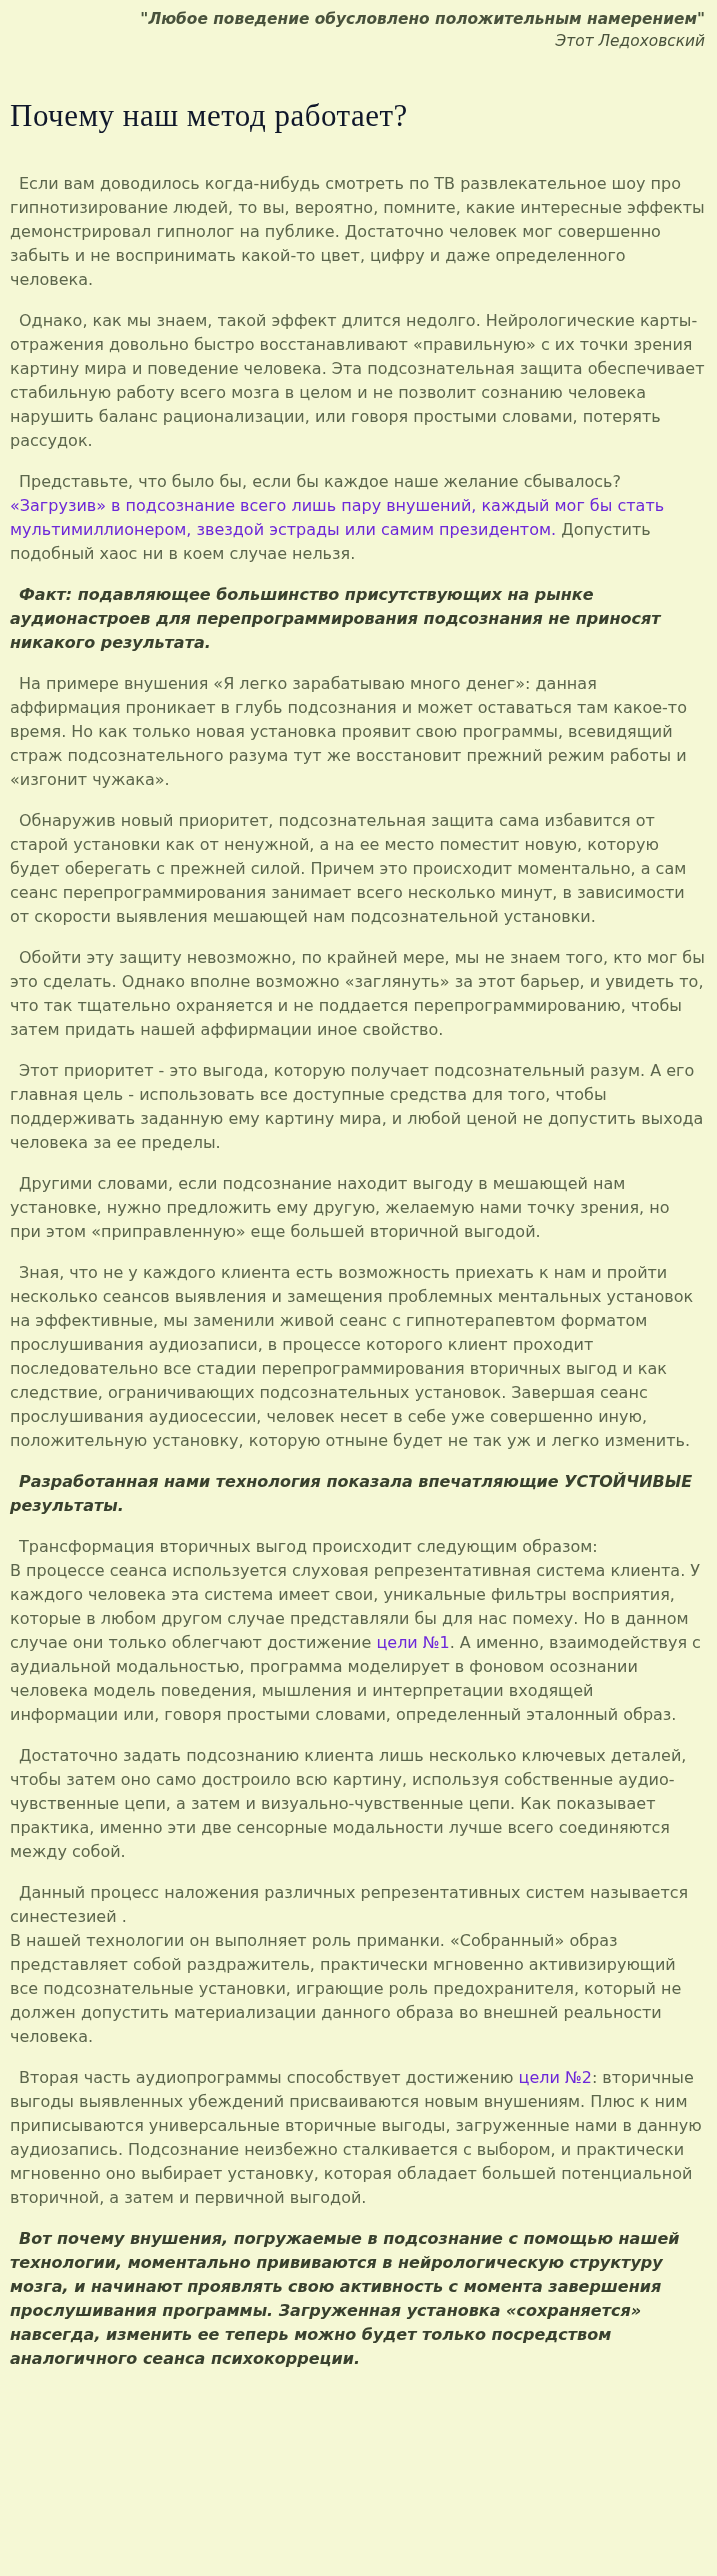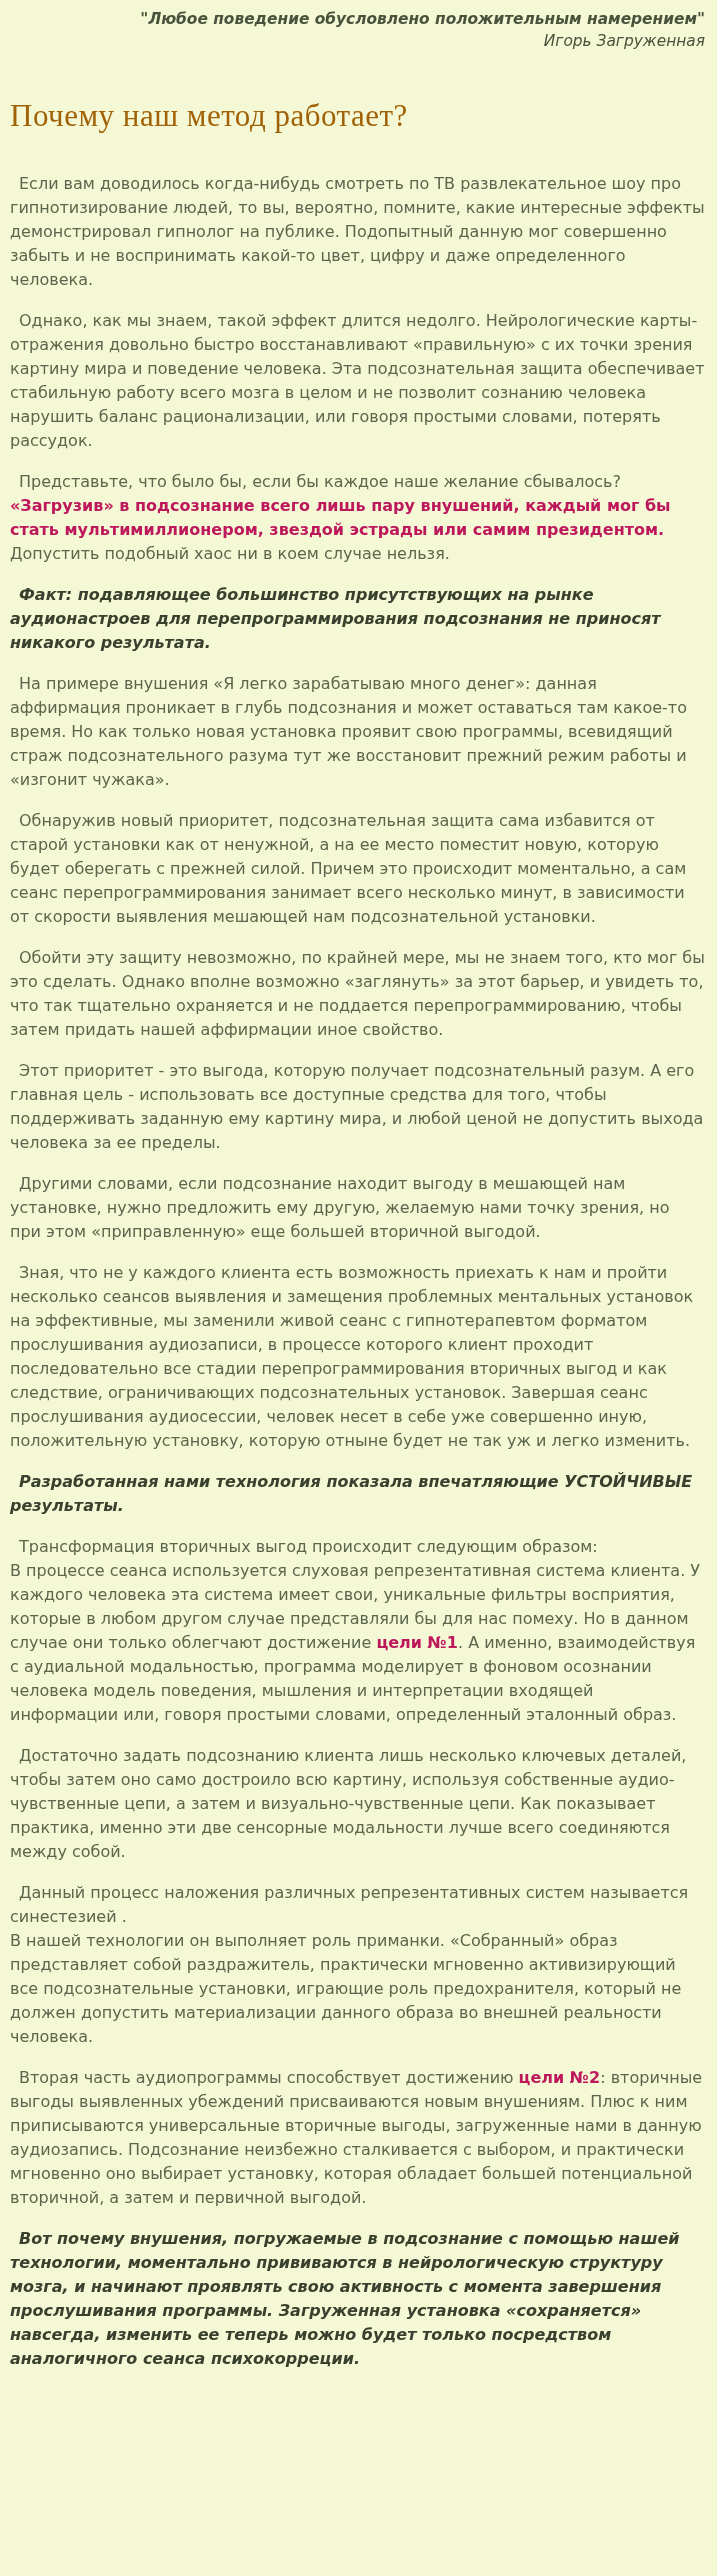--- a/index.html
+++ b/index.html
@@ -18,53 +18,53 @@
     font-size:15.4px;
     line-height:22px;
   }
   .quote-line{font-weight:bold;font-style:italic;}
   .quote-author{font-style:italic;}
   h1.page-title{
     margin:46px 0 38px 0;
     font-family:"Liberation Serif","DejaVu Serif",serif;
     font-weight:400;
     font-size:31px;
-    color:#a16207;
+    color:#0f172a;
     letter-spacing:0.5px;
   }
   p.para, p.para-bold{
     margin:0 0 17px 0;
     font-size:16px;
     line-height:24px;
     color:#5c664c;
     text-indent:9px;
   }
   p.para b, .inline-bold{
-    font-weight:bold;
-    color:#be185d;
+    font-weight:normal;
+    color:#6d28d9;
   }
   p.para-bold{
     font-weight:bold;
     color:#39412e;
     font-style:italic;
   }
 </style>
 </head>
 <body>
 
 <div class="page">
 
   <div class="quote-block">
     <div class="quote-line">"Любое поведение обусловлено положительным намерением"</div>
-    <div class="quote-author">Игорь Загруженная</div>
+    <div class="quote-author">Этот Ледоховский</div>
   </div>
 
   <h1 class="page-title">Почему наш метод работает?</h1>
 
-  <p class="para"><span>Если вам доводилось когда-нибудь смотреть по ТВ развлекательное шоу про гипнотизирование людей, то вы, вероятно, помните, какие интересные эффекты демонстрировал гипнолог на публике. Подопытный данную мог совершенно забыть и не воспринимать какой-то цвет, цифру и даже определенного человека.</span></p>
+  <p class="para"><span>Если вам доводилось когда-нибудь смотреть по ТВ развлекательное шоу про гипнотизирование людей, то вы, вероятно, помните, какие интересные эффекты демонстрировал гипнолог на публике. Достаточно человек мог совершенно забыть и не воспринимать какой-то цвет, цифру и даже определенного человека.</span></p>
 
   <p class="para"><span>Однако, как мы знаем, такой эффект длится недолго. Нейрологические карты-отражения довольно быстро восстанавливают «правильную» с их точки зрения картину мира и поведение человека. Эта подсознательная защита обеспечивает стабильную работу всего мозга в целом и не позволит сознанию человека нарушить баланс рационализации, или говоря простыми словами, потерять рассудок.</span></p>
 
   <p class="para"><span>Представьте, что было бы, если бы каждое наше желание сбывалось? </span><b>«Загрузив» в подсознание всего лишь пару внушений, каждый мог бы стать мультимиллионером, звездой эстрады или самим президентом.</b><span> Допустить подобный хаос ни в коем случае нельзя.</span></p>
 
 
   <p class="para-bold"><span>Факт: подавляющее большинство присутствующих на рынке аудионастроев для перепрограммирования подсознания не приносят никакого результата.</span></p>
 
   <p class="para"><span>На примере внушения «Я легко зарабатываю много денег»: данная аффирмация проникает в глубь подсознания и может оставаться там какое-то время. Но как только новая установка проявит свою программы, всевидящий страж подсознательного разума тут же восстановит прежний режим работы и «изгонит чужака».</span></p>
 

